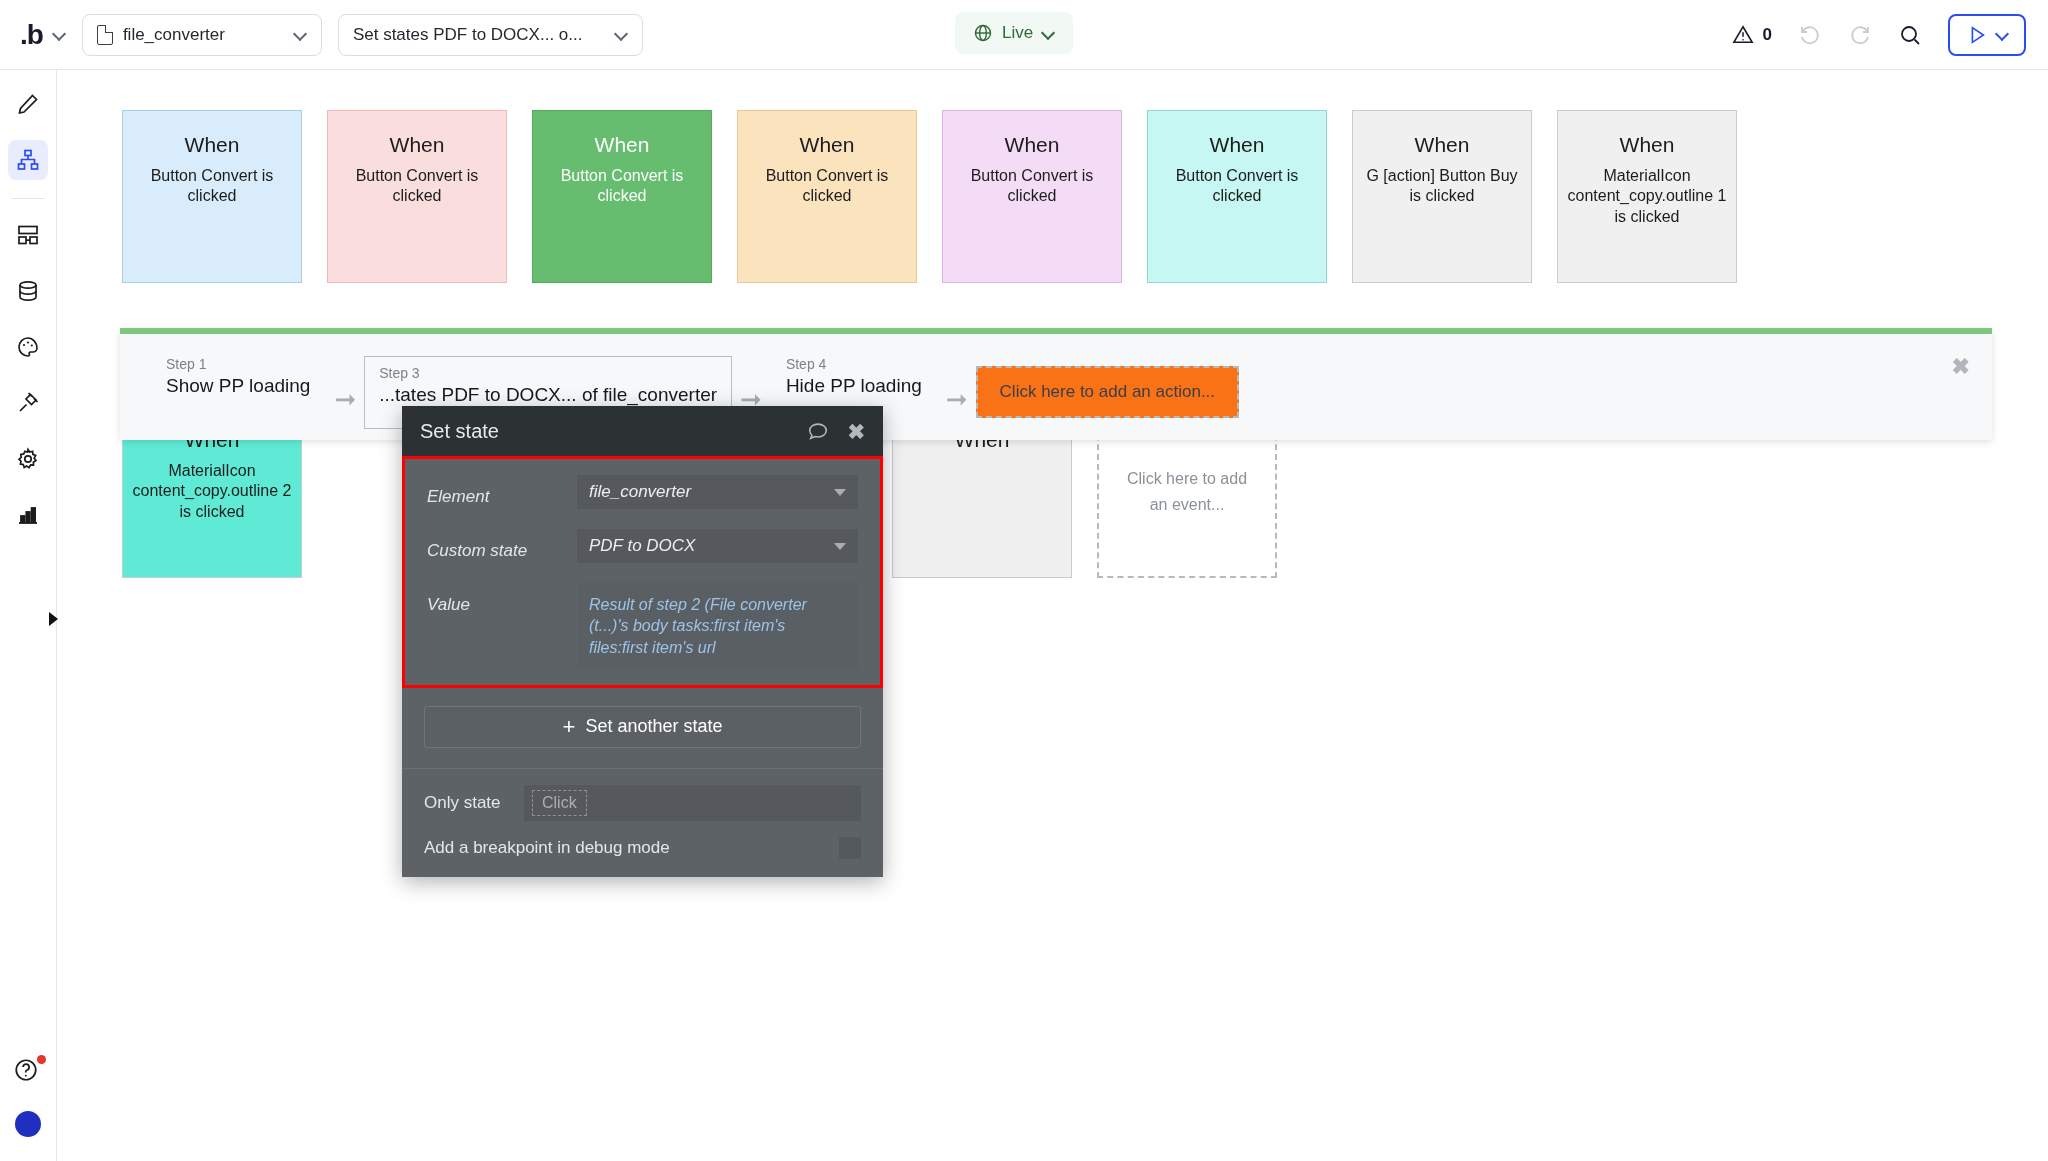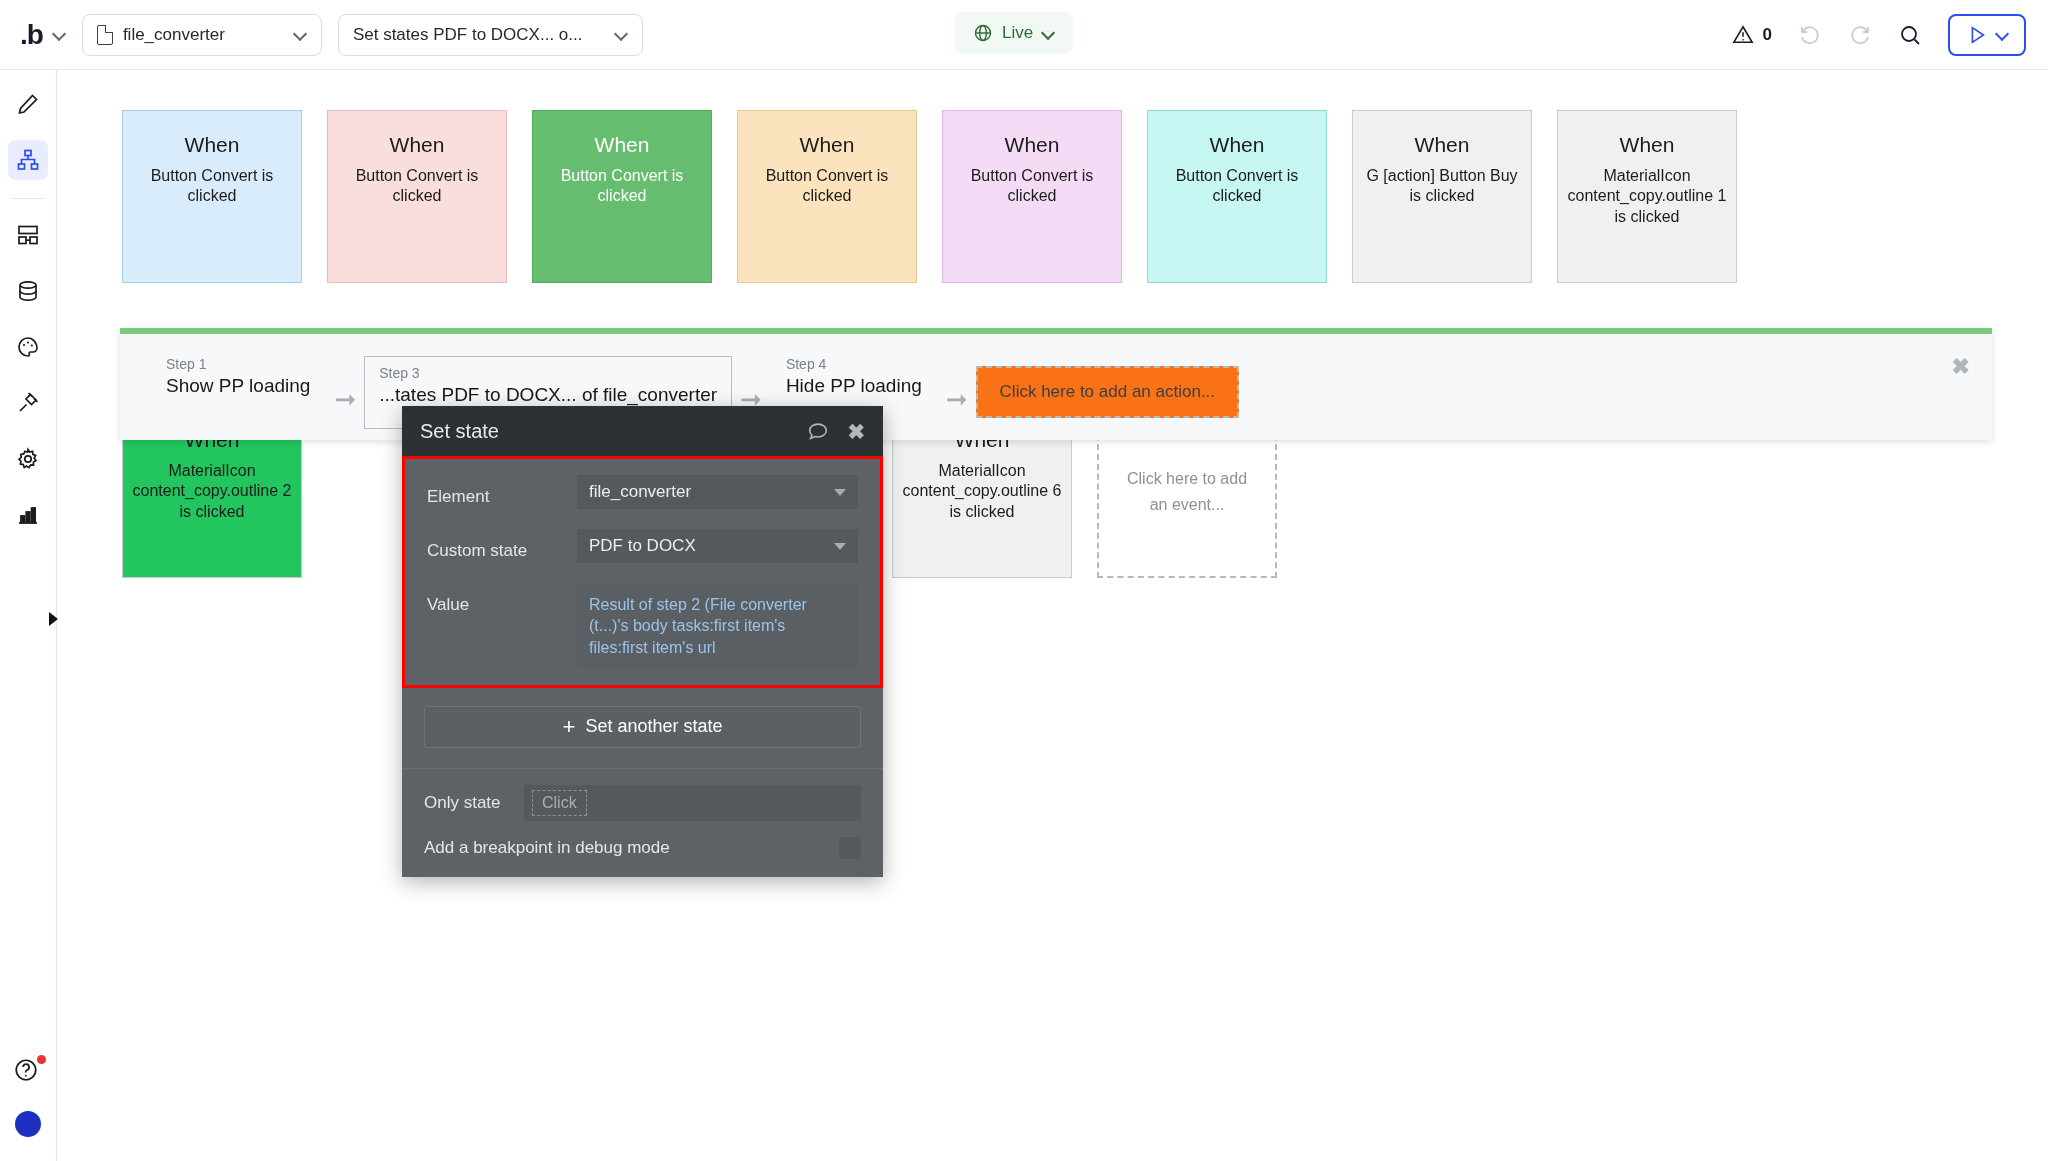--- a/index.html
+++ b/index.html
@@ -194,21 +194,21 @@
   .dlg-header {
     height: 50px; background: #2c3134;
     display: flex; align-items: center; padding: 0 18px; gap: 39px;
   }
   .dlg-title { font-size: 20px; color: #e8eaec; flex: 1; }
   .dlg-hdr-icons { display: flex; align-items: center; gap: 18px; }
   .dlg-x { font-size: 21px; color: #b3b8bc; cursor: pointer; font-weight: 700; line-height: 1; }
   .dlg-body { background: #5d6267; }
   .dlg-fields {
     border: 3px solid #ff0000; padding: 16px 22px 16px 22px;
-    display: flex; flex-direction: column; gap: 0;
+    display: flex; flex-direction: column; gap: 0; font-style: italic;
   }
   .field-row { display: flex; align-items: flex-start; min-height: 44px; }
   .field-label {
     width: 150px; font-size: 17px; color: #e4e7e9; padding-top: 12px; flex-shrink: 0;
   }
   .field-ctl {
     flex: 1; background: #55595e; min-height: 34px;
     display: flex; align-items: center; padding: 0 12px;
     position: relative; cursor: pointer;
   }
@@ -442,31 +442,30 @@
         <div class="when">When</div>
         <div class="desc">G [action] Button Buy is clicked</div>
       </div>
       <div class="event-card" style="background: rgb(240, 240, 240); border-color: rgb(199, 204, 209);">
         <div class="when">When</div>
         <div class="desc">MaterialIcon content_copy.outline 1 is clicked</div>
       </div>
     </div>
 
   <div class="event-row row2" id="row2" style="gap: 25px;">
-      <div class="event-card" style="background: #22c55e; border-color: rgb(199, 204, 209);">
+      <div class="event-card" style="background: #5eead4; border-color: rgb(199, 204, 209);">
         <div class="when">When</div>
         <div class="desc">MaterialIcon content_copy.outline 2 is clicked</div>
       </div>
       <div class="event-card" style="background: rgb(240, 240, 240); border-color: rgb(199, 204, 209); margin-left: 360px;">
         <div class="when">When</div>
         <div class="desc">MaterialIcon content_copy.outline 5 is clicked</div>
       </div>
       <div class="event-card" style="background: rgb(240, 240, 240); border-color: rgb(199, 204, 209);">
         <div class="when">When</div>
-        <div class="desc">MaterialIcon content_copy.outline 6 is clicked</div>
       </div>
       <div class="add-event-card">
         <span>Click here to add an event...</span>
       </div>
     </div>
 
   <div class="wf-panel">
     <div class="wf-steps">
 
       <div class="step">

